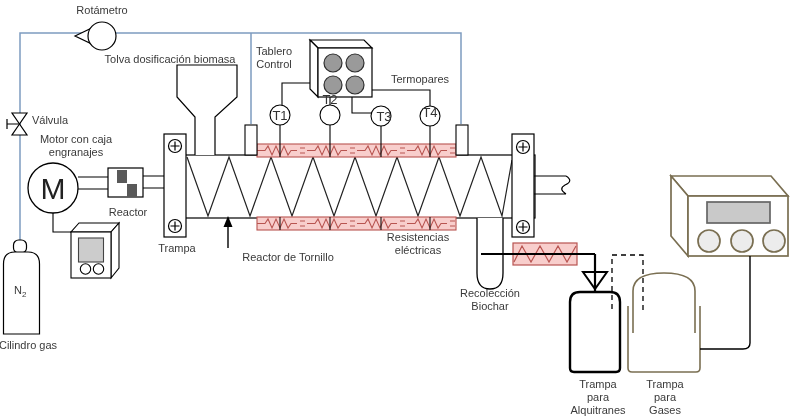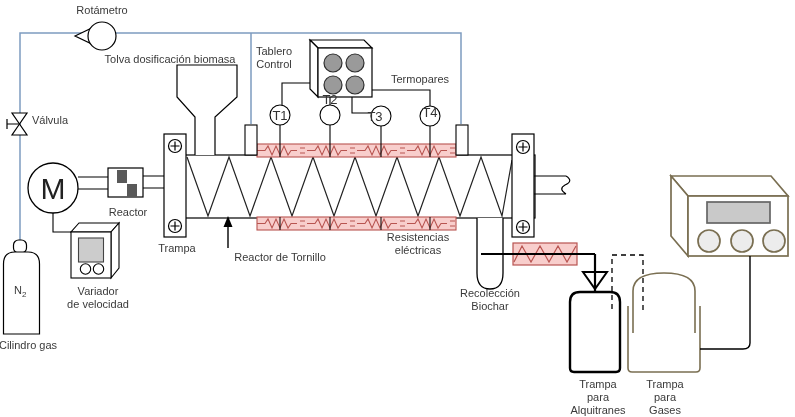--- a/index.html
+++ b/index.html
@@ -156,40 +156,40 @@
     <polygon points="228,216 223.5,227 232.5,227" fill="#000"></polygon>
   </g>
 </svg>
 
 <div class="lbl" style="left:102px;top:10px">Rotámetro</div>
 <div class="lbl" style="left:170px;top:59px">Tolva dosificación biomasa</div>
 <div class="lbl lbl-left" style="left:256px;top:58px">Tablero
 Control</div>
 <div class="lbl" style="left:420px;top:79px">Termopares</div>
 <div class="lbl" style="left:50px;top:120px">Válvula</div>
+<div class="lbl" style="left:76px;top:146px">Motor con caja
+engranajes</div>
 <div class="lbl" style="left:128px;top:212px">Reactor</div>
 <div class="lbl" style="left:177px;top:248px">Trampa</div>
-<div class="lbl" style="left:98px;top:298px">Variador
-de velocidad</div>
 <div class="lbl" style="left:28px;top:345px">Cilindro gas</div>
-<div class="lbl" style="left:280px;top:257px">Reactor de Tornillo</div>
+<div class="lbl" style="left:288px;top:257px">Reactor de Tornillo</div>
 <div class="lbl" style="left:418px;top:244px">Resistencias
 eléctricas</div>
 <div class="lbl" style="left:490px;top:300px">Recolección
 Biochar</div>
 <div class="lbl" style="left:598px;top:397px">Trampa
 para
 Alquitranes</div>
 <div class="lbl" style="left:665px;top:397px">Trampa
 para
 Gases</div>
 
 <div class="motor-m" style="left:53px;top:189px">M</div>
 
 <div class="tc-lbl" style="left:280px;top:115px">T1</div>
 <div class="tc-lbl" style="left:330px;top:99px">T2</div>
-<div class="tc-lbl" style="left:375px;top:116px">T3</div>
+<div class="tc-lbl" style="left:384px;top:116px">T3</div>
 <div class="tc-lbl" style="left:430px;top:112px">T4</div>
 
 <div class="chem" style="left:14px;top:291px"><span>N</span><span class="sub">2</span></div>
 
 
 </div>
 
 </body></html>

